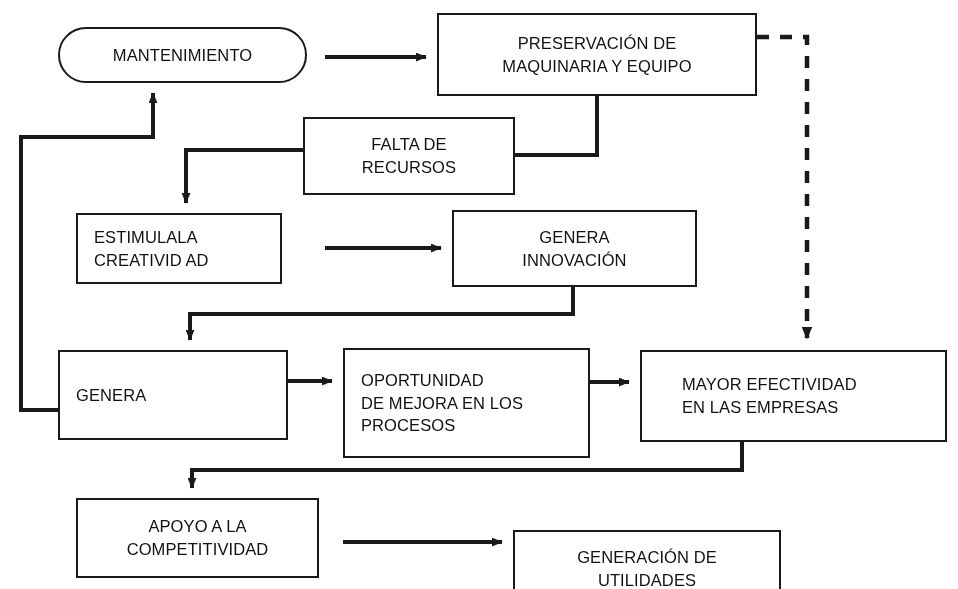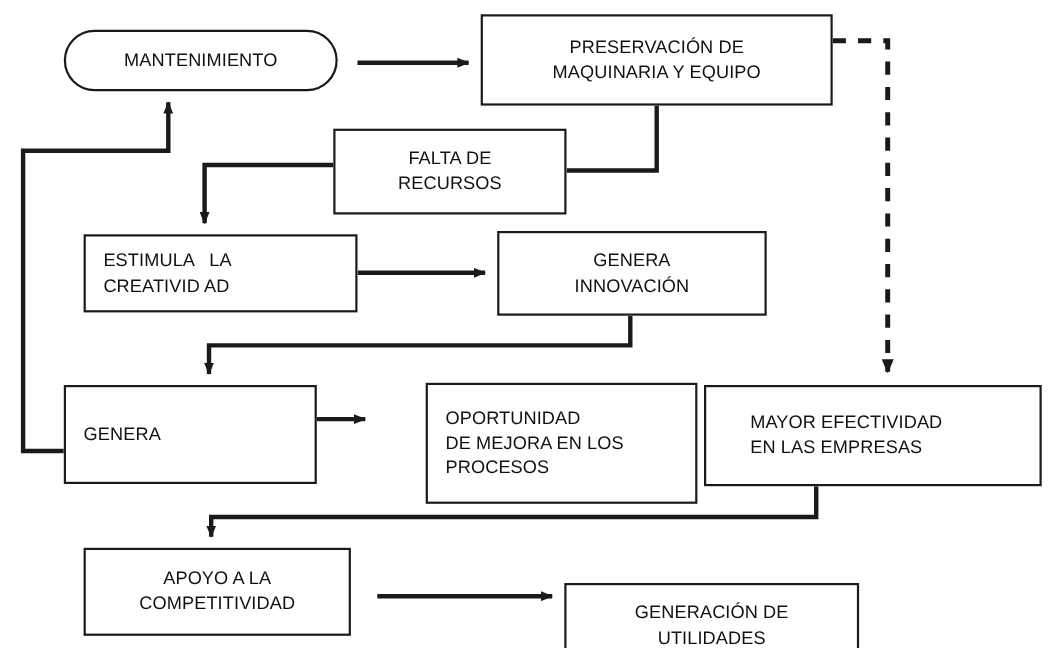--- a/index.html
+++ b/index.html
@@ -97,38 +97,38 @@
   <div class="node center" style="left:303px; top:117px; width:212px; height:78px;">
     <span class="ln">FALTA DE</span>
     <span class="ln">RECURSOS</span>
   </div>
 
   <div class="node center" style="left:437px; top:13px; width:320px; height:83px;">
     <span class="ln">PRESERVACIÓN DE</span>
     <span class="ln">MAQUINARIA Y EQUIPO</span>
   </div>
 
-  <div class="node left" style="left:76px; top:213px; width:249px; height:71px;">
+  <div class="node left" style="left:76px; top:213px; width:206px; height:71px;">
     <span class="spread">
       <span class="ln">ESTIMULA</span>
       <span class="ln">LA</span>
     </span>
     <span class="ln">CREATIVID AD</span>
   </div>
 
   <div class="node center" style="left:452px; top:210px; width:245px; height:77px;">
     <span class="ln">GENERA</span>
     <span class="ln">INNOVACIÓN</span>
   </div>
 
   <div class="node left" style="left:58px; top:350px; width:230px; height:90px;">
     <span class="ln">GENERA</span>
   </div>
 
-  <div class="node left" style="left:343px; top:348px; width:247px; height:110px;margin-left:44px;">
+  <div class="node left" style="left:343px; top:348px; width:247px; height:110px;">
     <span class="ln">OPORTUNIDAD</span>
     <span class="ln">DE MEJORA EN LOS</span>
     <span class="ln">PROCESOS</span>
   </div>
 
   <div class="node left" style="left:640px; top:350px; width:307px; height:92px;padding-left:40px;">
     <span class="ln">MAYOR EFECTIVIDAD</span>
     <span class="ln">EN LAS EMPRESAS</span>
   </div>
 

